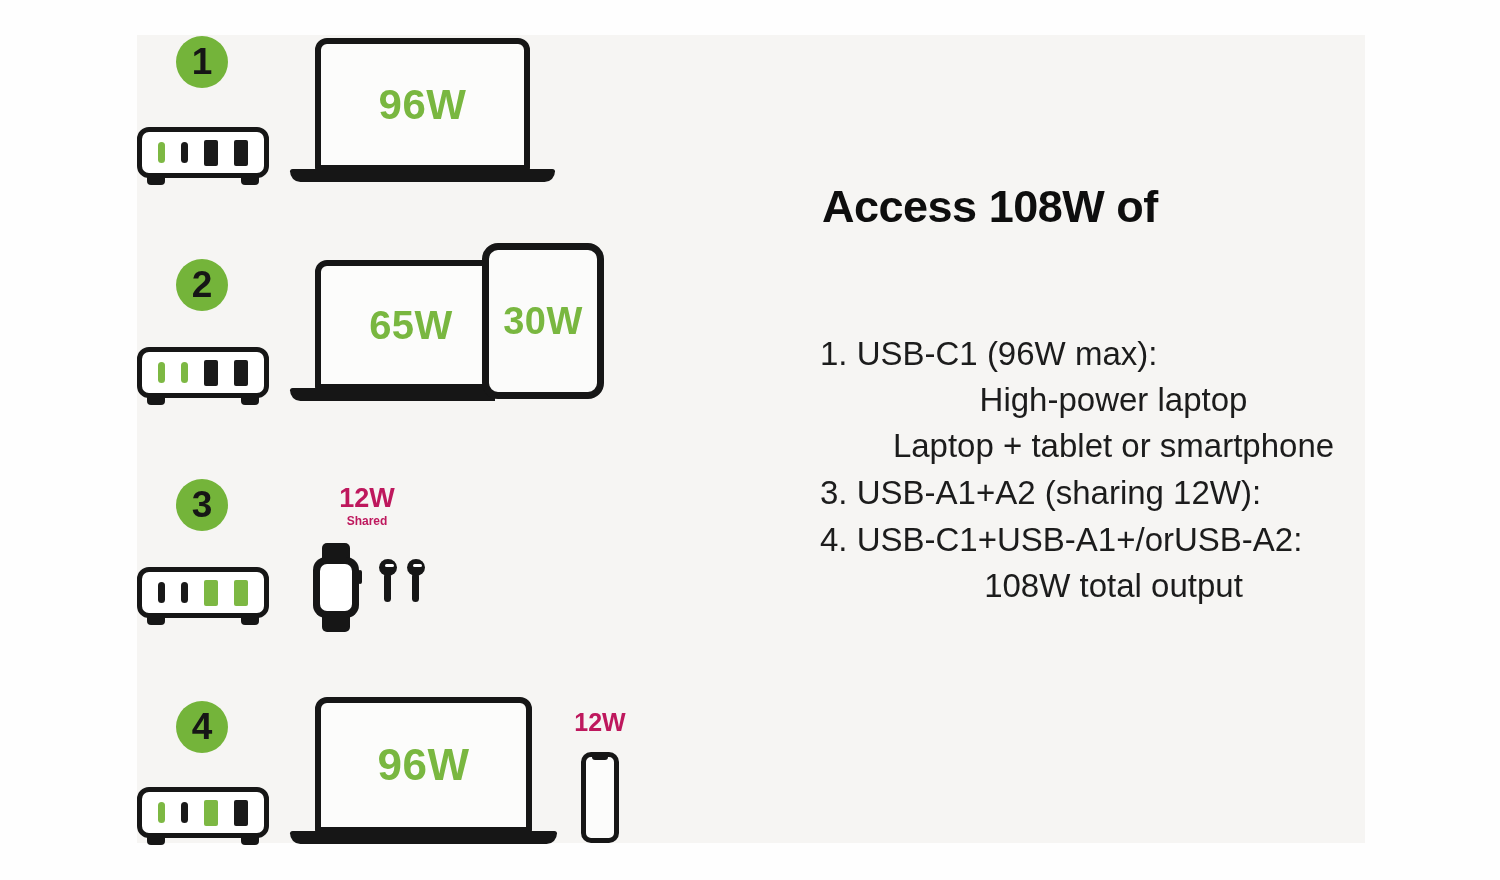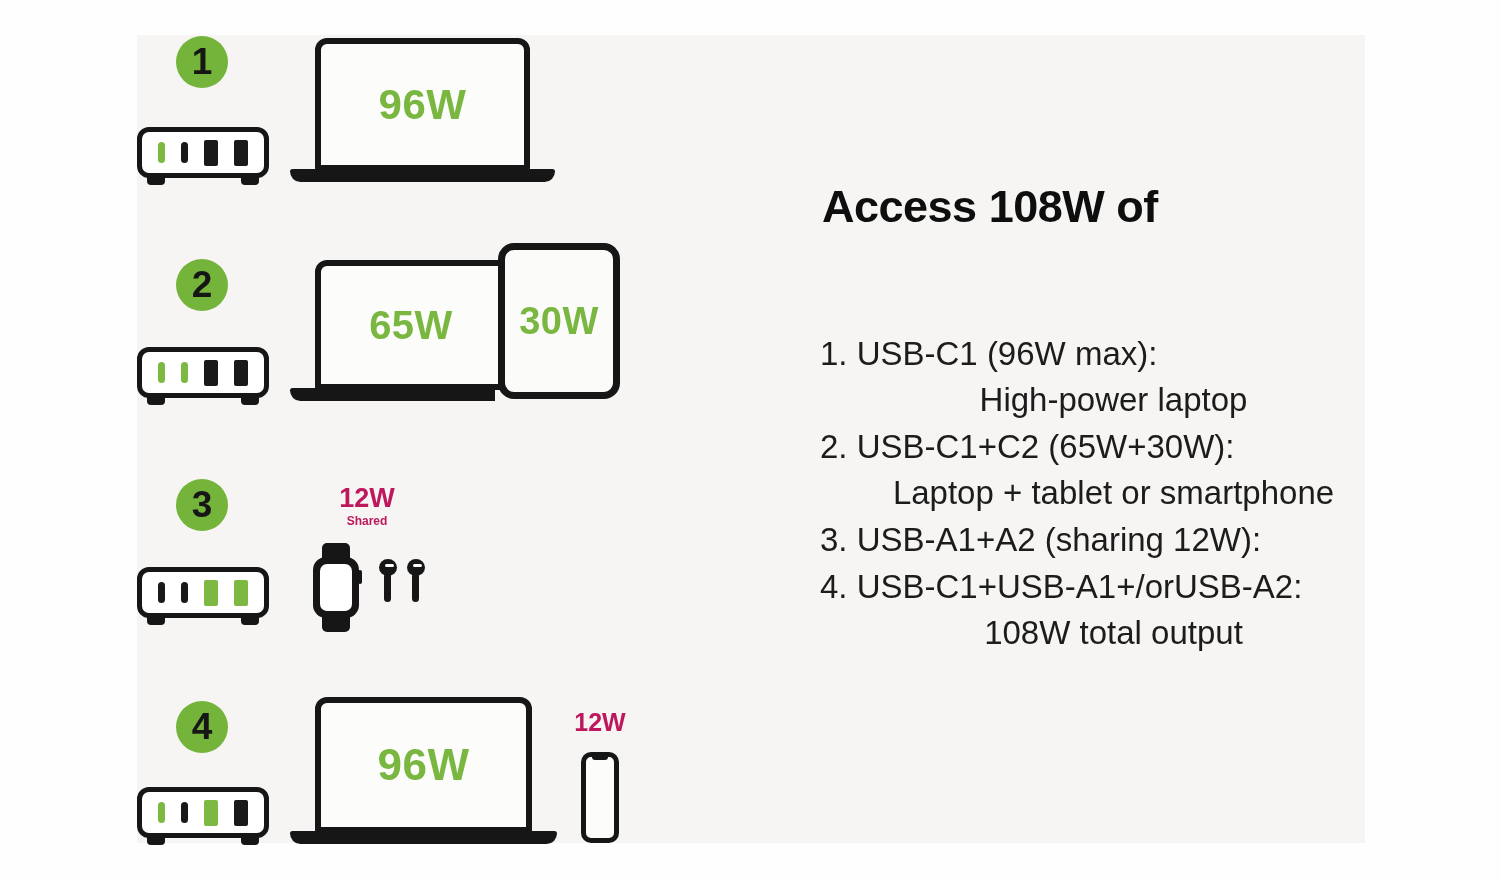--- a/index.html
+++ b/index.html
@@ -131,21 +131,21 @@
       </div>
     <div class="foot l"></div>
     <div class="foot r"></div>
   </div>
   <div>
     <div class="laptop-screen" style="left:315px; top:260px; width:180px; height:118px; border-radius:12px 0 0 3px;">
       <span class="wlabel" style="font-size:40px;">65W</span>
     </div>
     <div class="laptop-base" style="left:290px; top:388px; width:205px; height:13px; border-radius:4px 0 0 16px;"></div>
   </div>
-  <div class="tablet" style="left:498px; top:243px; width:108px; height:142px;">
+  <div class="tablet" style="left:482px; top:243px; width:108px; height:142px;">
     <span class="wlabel">30W</span>
   </div>
 
   <div class="badge" style="left:176px; top:479px;">
     <span>3</span>
   </div>
   <div class="charger" style="left:137px; top:567px;">
     <div class="body">
         <span class="port usb-c"></span>
         <span class="port usb-c"></span>
@@ -207,21 +207,20 @@
 
   <div class="info-title">
     <div>Access 108W of</div>
   </div>
   <div class="info-list">
     <div class="item">
       <div class="head">1. USB-C1 (96W max):</div>
       <div class="detail">High-power laptop</div>
     </div>
     <div class="item">
-      <div class="head">2. USB-C1+C2 (65W+30W):</div>
       <div class="detail">Laptop + tablet or smartphone</div>
     </div>
     <div class="item">
       <div class="head">3. USB-A1+A2 (sharing 12W):</div>
     </div>
     <div class="item">
       <div class="head">4. USB-C1+USB-A1+/orUSB-A2:</div>
       <div class="detail">108W total output</div>
     </div>
   </div>

